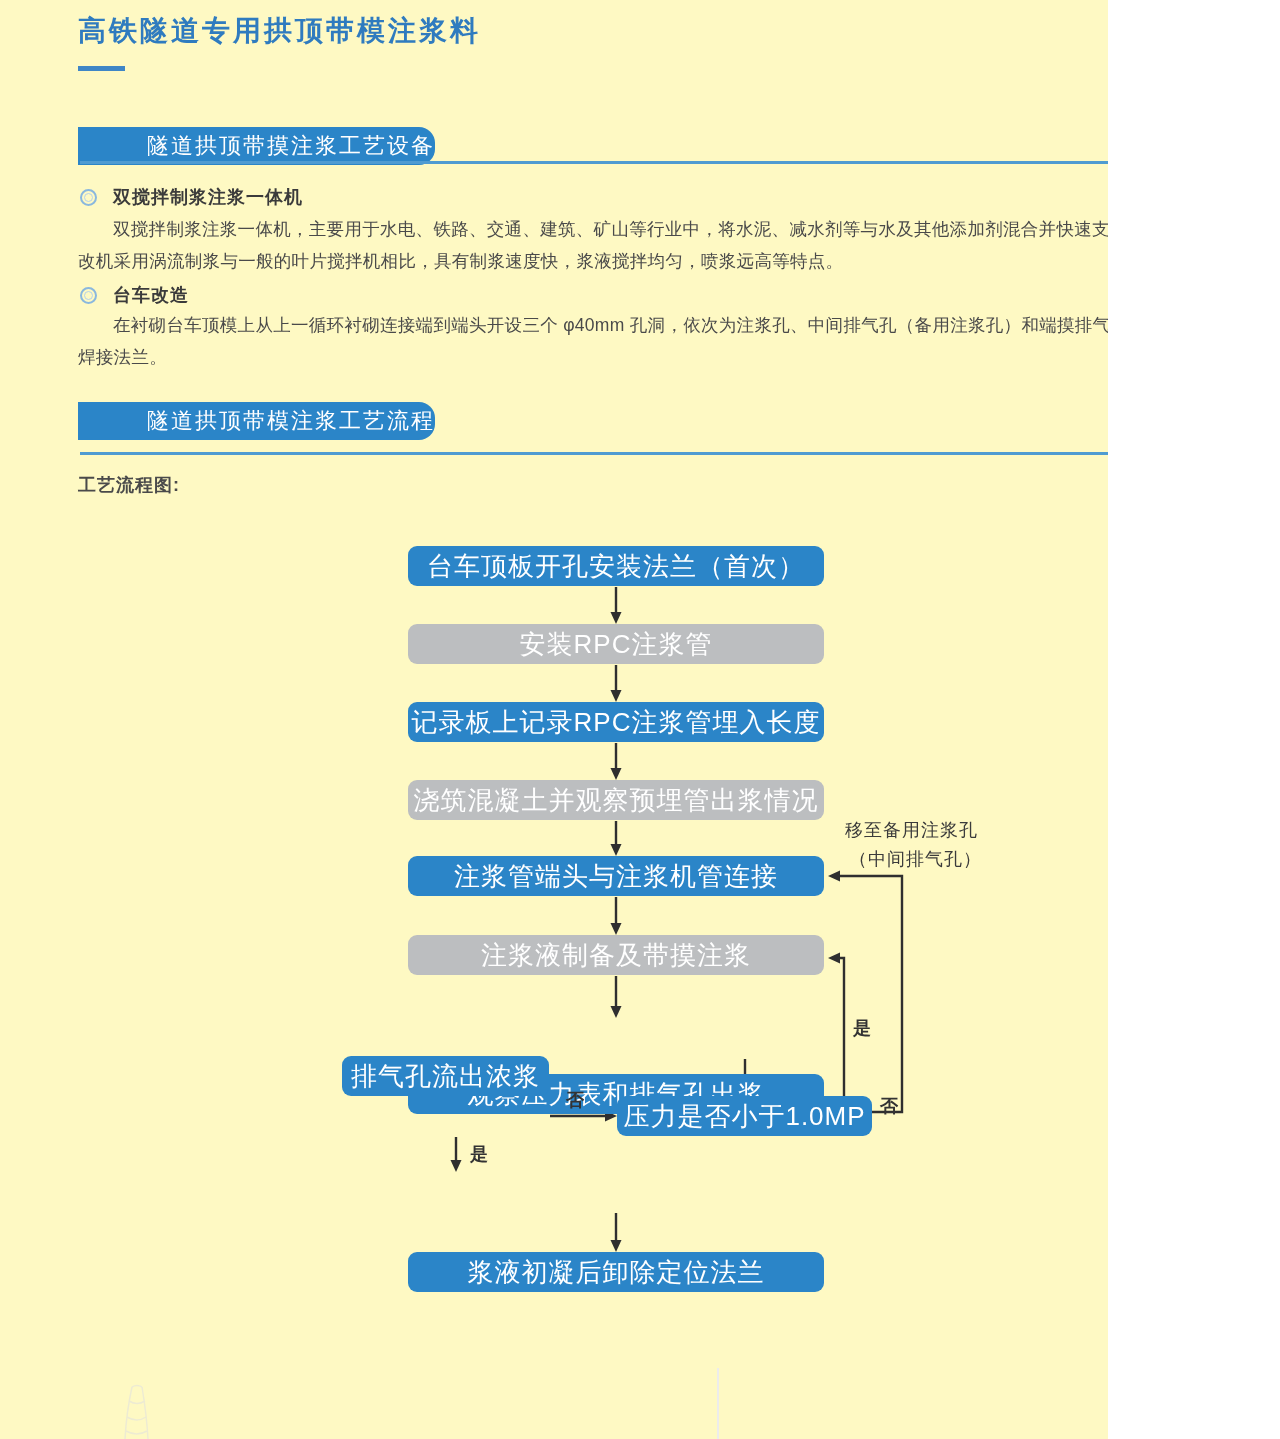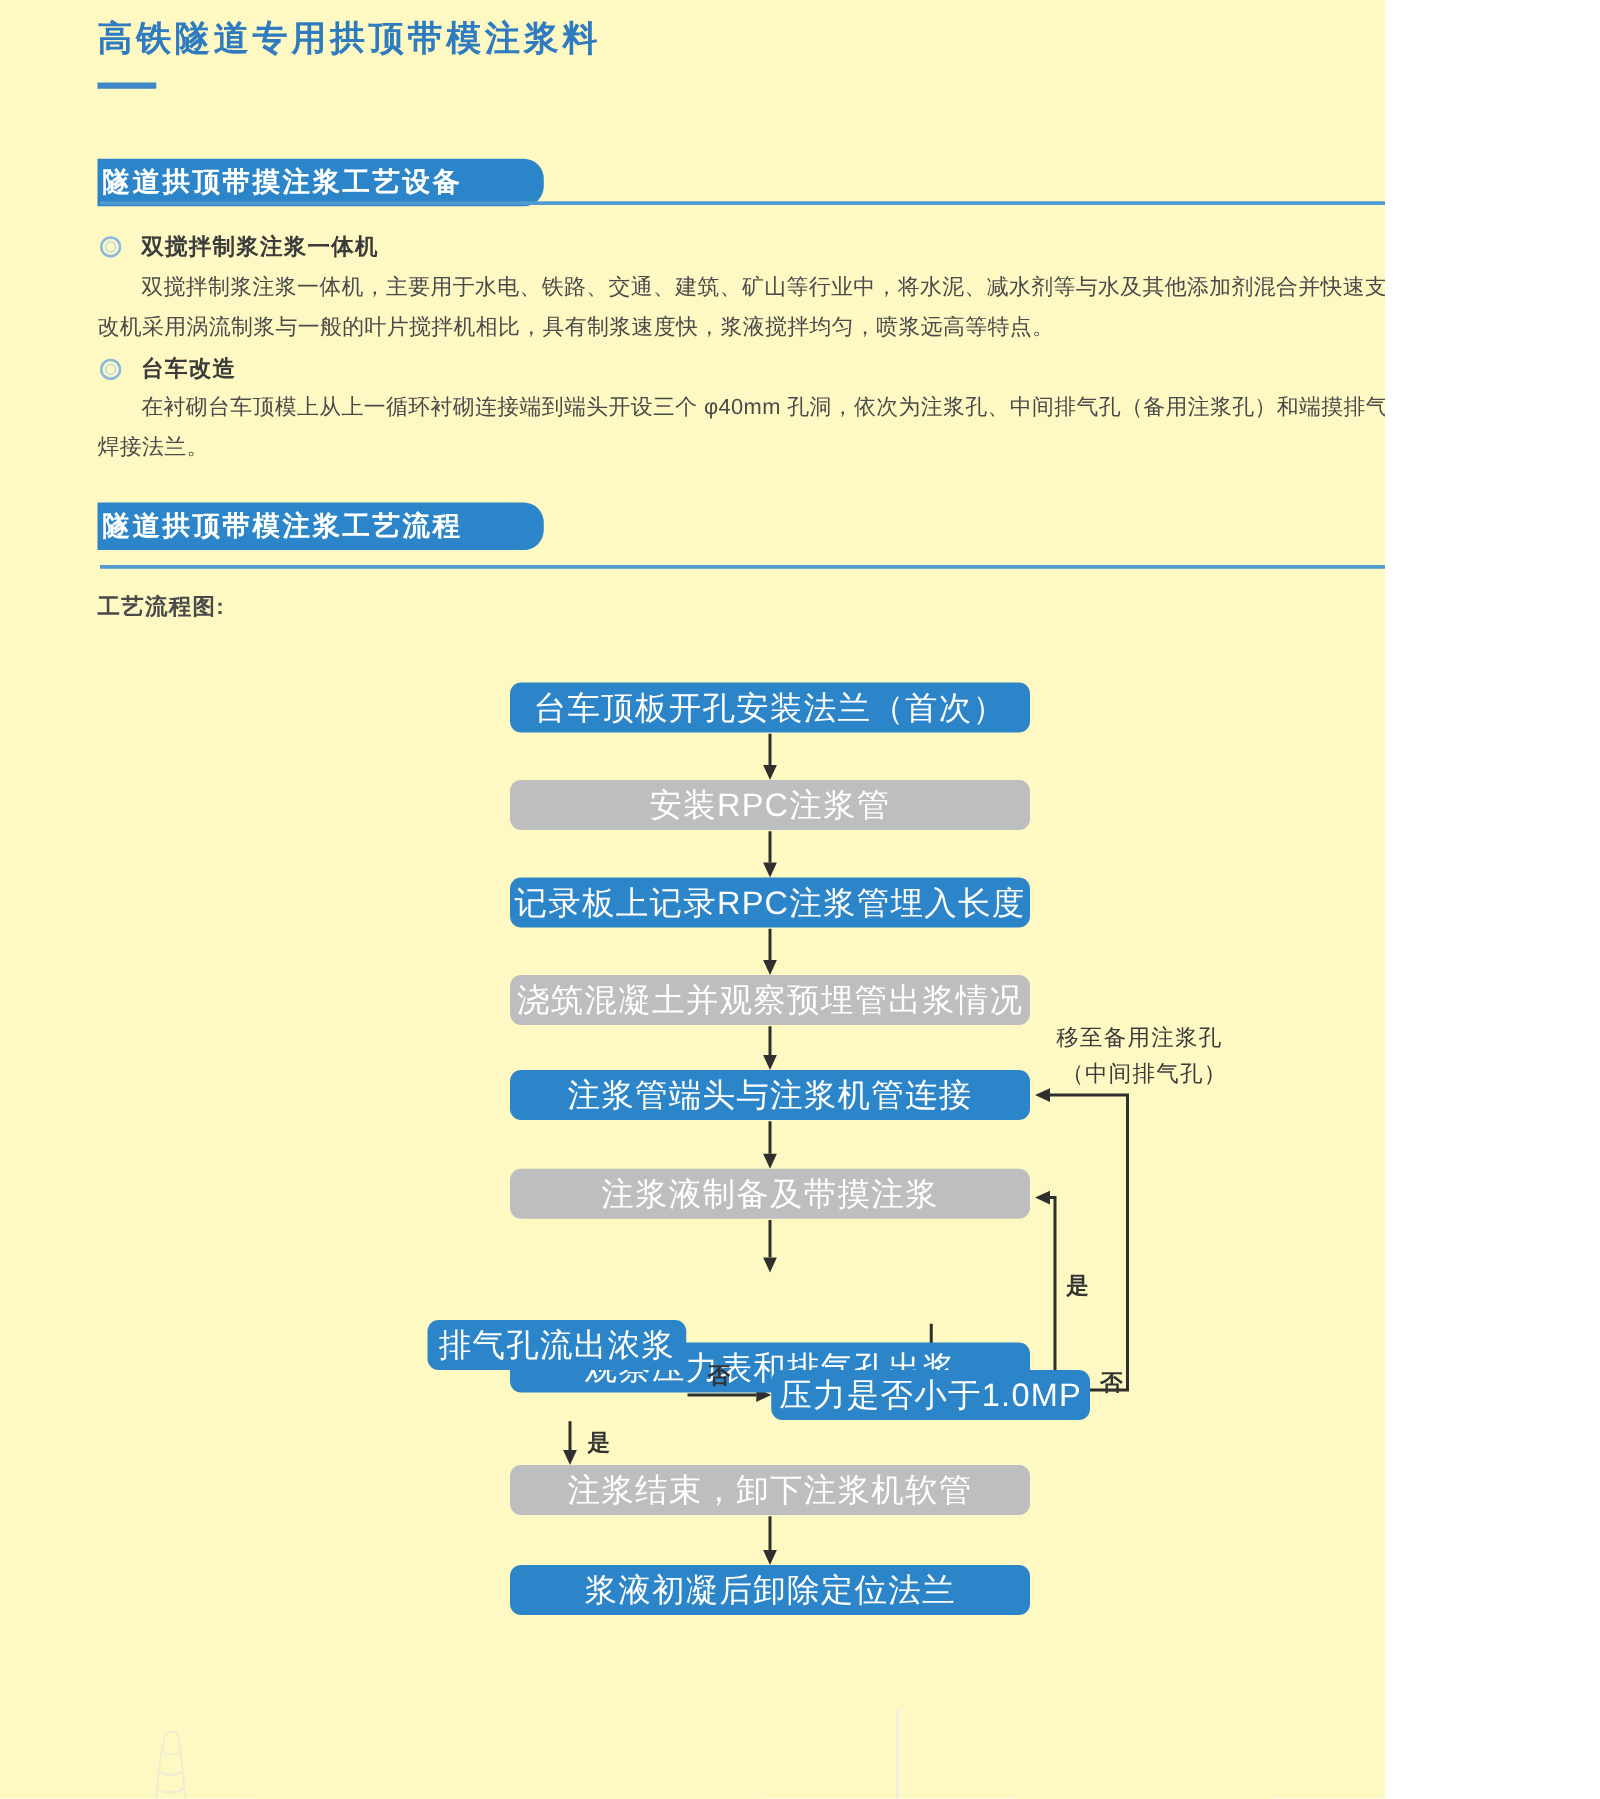--- a/index.html
+++ b/index.html
@@ -3,22 +3,22 @@
 <meta charset="utf-8">
 <style>
   html,body{margin:0;padding:0;background:#fff;}
   .page{position:relative;width:1108px;height:1439px;background:#fef9c3;overflow:hidden;
         font-family:"Liberation Sans", sans-serif;color:#444;}
   
   .doc-title{position:absolute;left:78px;top:12px;font-size:28px;font-weight:bold;
              letter-spacing:3px;color:#2f7bbf;}
   .title-underline{position:absolute;left:78px;top:66px;width:47px;height:5px;background:#3f86c6;}
   .tab{position:absolute;left:78px;width:357px;height:38px;background:#2b85c8;
-       border-radius:0 16px 16px 0;color:#fff;font-size:22px;font-weight:bold;
-       letter-spacing:2px;line-height:38px;padding-left:4px;box-sizing:border-box;}
+       border-radius:0 16px 16px 0;color:#fff;font-size:22px;font-weight:normal;
+       letter-spacing:2px;line-height:38px;padding-left:4px;box-sizing:border-box;text-align:right;}
   .tab-rule{position:absolute;left:80px;width:1118px;height:3px;background:#4f9bd1;}
   .tab1{top:127px}.rule1{top:161px}
   .tab2{top:402px}.rule2{top:452px}
   
   .bullet{position:absolute;left:80px;display:flex;align-items:center;gap:16px;}
   .ring{width:13px;height:13px;border:2px solid #8ab8de;border-radius:50%;position:relative;flex:0 0 auto;}
   .ring::after{content:"";position:absolute;inset:2px;border:1px solid #b5d2ea;border-radius:50%;}
   .bullet-label{font-size:18px;font-weight:bold;color:#3b3b3b;letter-spacing:1px;}
   .para{position:absolute;left:78px;width:1114px;font-size:17.5px;line-height:32px;
         color:#4a4a4a;letter-spacing:0.3px;text-indent:2em;margin:0;}
@@ -101,21 +101,20 @@
 
   <div id="n1" class="node blue n-main">台车顶板开孔安装法兰（首次）</div>
   <div id="n2" class="node gray n-main">安装RPC注浆管</div>
   <div id="n3" class="node blue n-main">记录板上记录RPC注浆管埋入长度</div>
   <div id="n4" class="node gray n-main">浇筑混凝土并观察预埋管出浆情况</div>
   <div id="n5" class="node blue n-main">注浆管端头与注浆机管连接</div>
   <div id="n6" class="node gray n-main">注浆液制备及带摸注浆</div>
   <div id="n7" class="node blue n-main">观察压力表和排气孔出浆</div>
   <div id="n8" class="node blue">排气孔流出浓浆</div>
   <div id="n9" class="node blue">压力是否小于1.0MP</div>
-  <div id="n10" class="node gray n-main">注浆结束，卸下注浆机软管</div>
   <div id="n11" class="node blue n-main">浆液初凝后卸除定位法兰</div>
 
   <div id="lbl-no-mid" class="edge-label">否</div>
   <div id="lbl-yes-bottom" class="edge-label">是</div>
   <div id="lbl-yes-loop" class="edge-label">是</div>
   <div id="lbl-no-loop" class="edge-label">否</div>
   <div id="note1" class="loop-note">移至备用注浆孔</div>
   <div id="note2" class="loop-note">（中间排气孔）</div>
 
   <svg class="wm-tower" width="56" height="56" viewBox="0 0 56 56">

